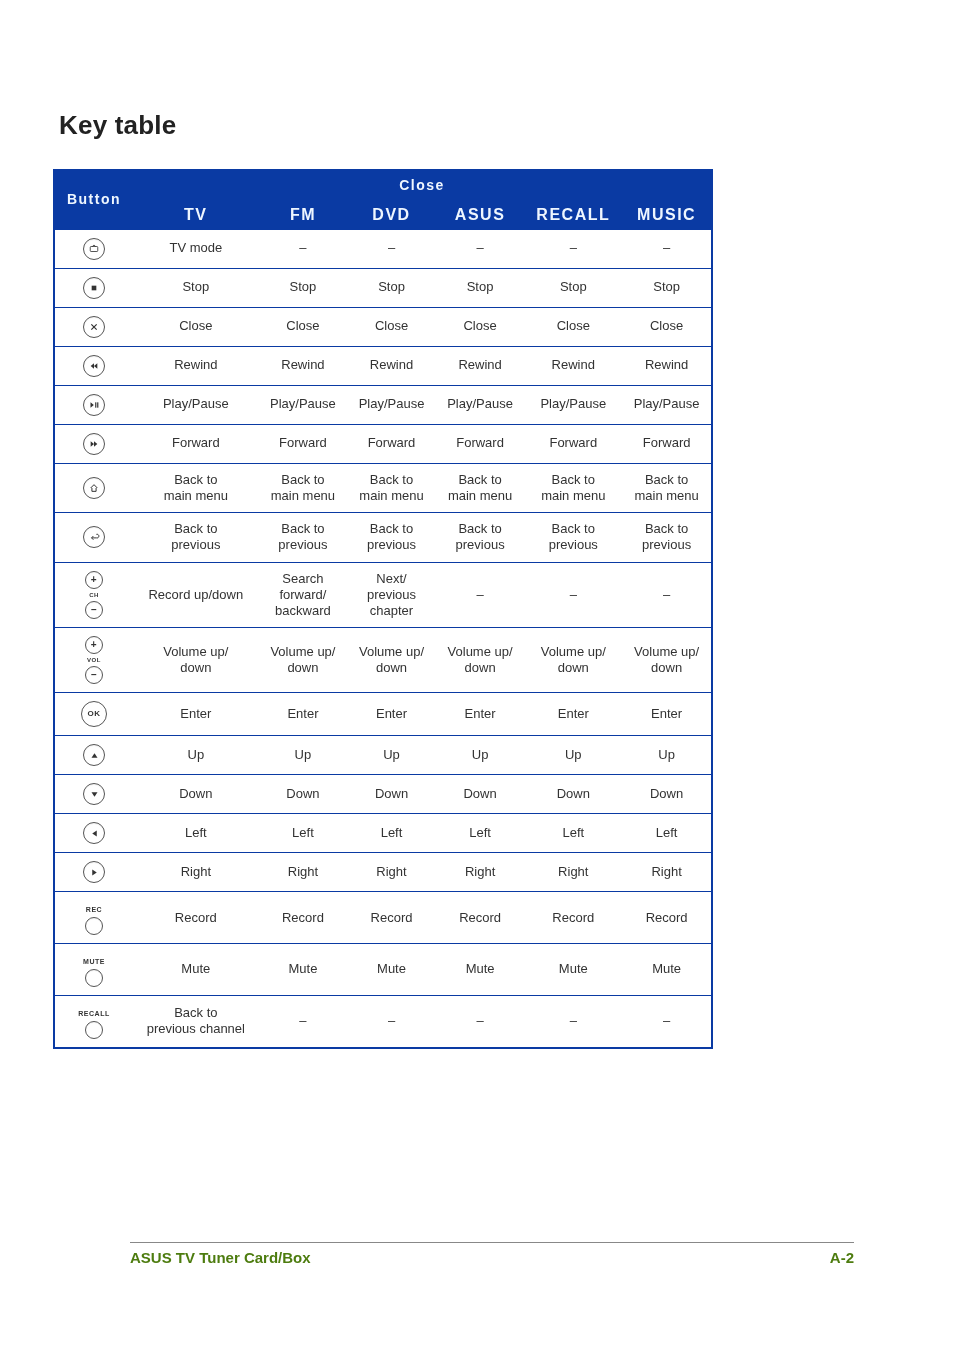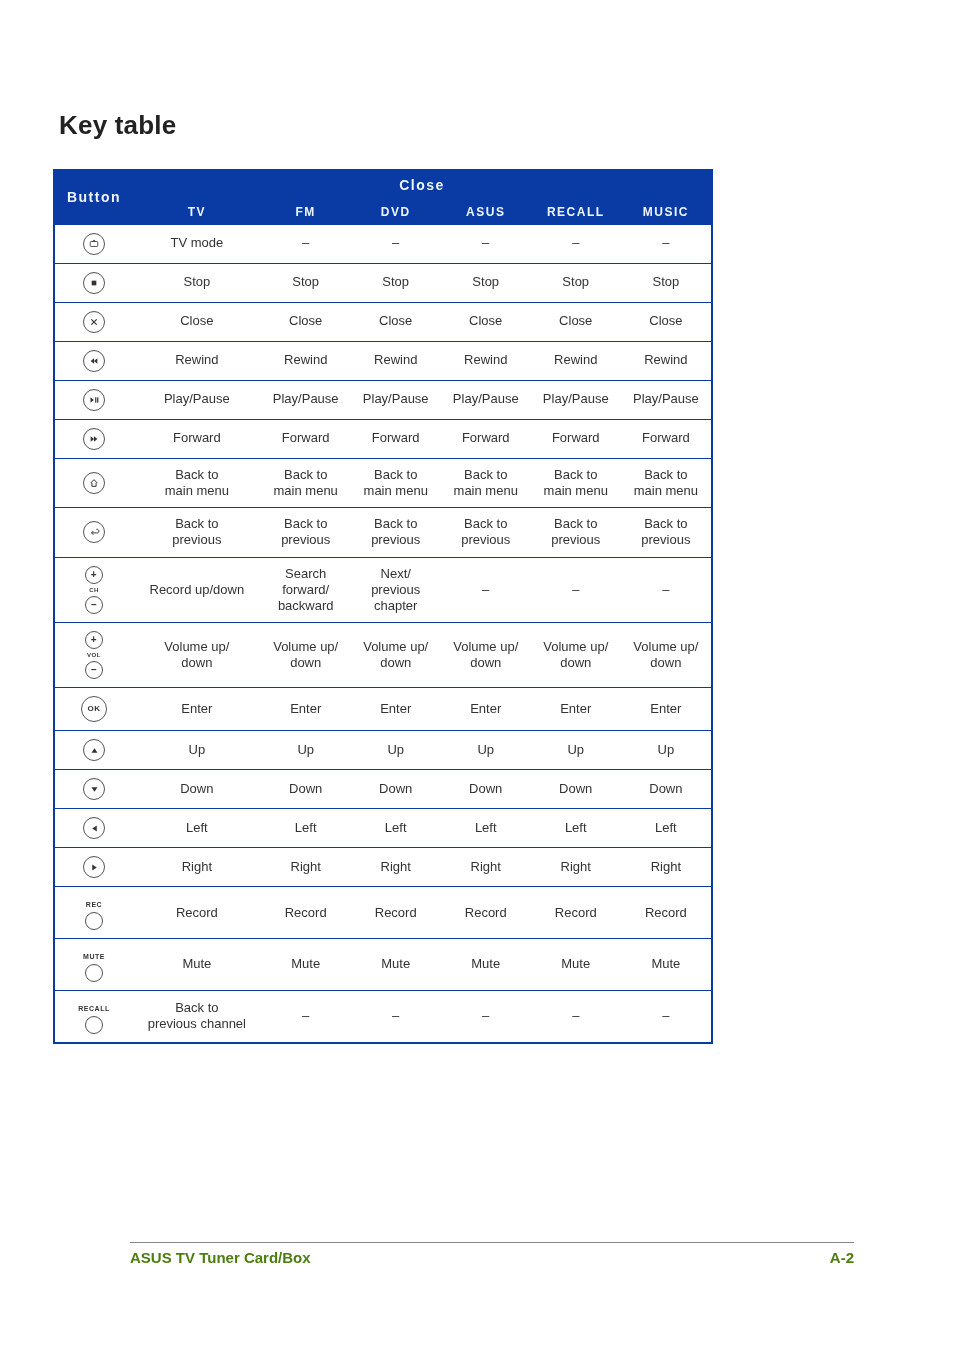--- a/index.html
+++ b/index.html
@@ -38,21 +38,21 @@
     background: #0a3aa3;
     color: #eef6ff;
     font-weight: 700;
     letter-spacing: 1.5px;
     padding: 6px 8px;
     text-align: center;
     border: none;
     font-size: 14px;
   }
   table.key-table thead tr.subhead th {
-    font-size: 12px;
+    font-size: 16px;
     letter-spacing: 1.5px;
     padding: 4px 6px;
   }
   table.key-table tbody td {
     border-top: 1px solid #0a3aa3;
     padding: 8px 6px;
     text-align: center;
     vertical-align: middle;
     color: #333;
   }

